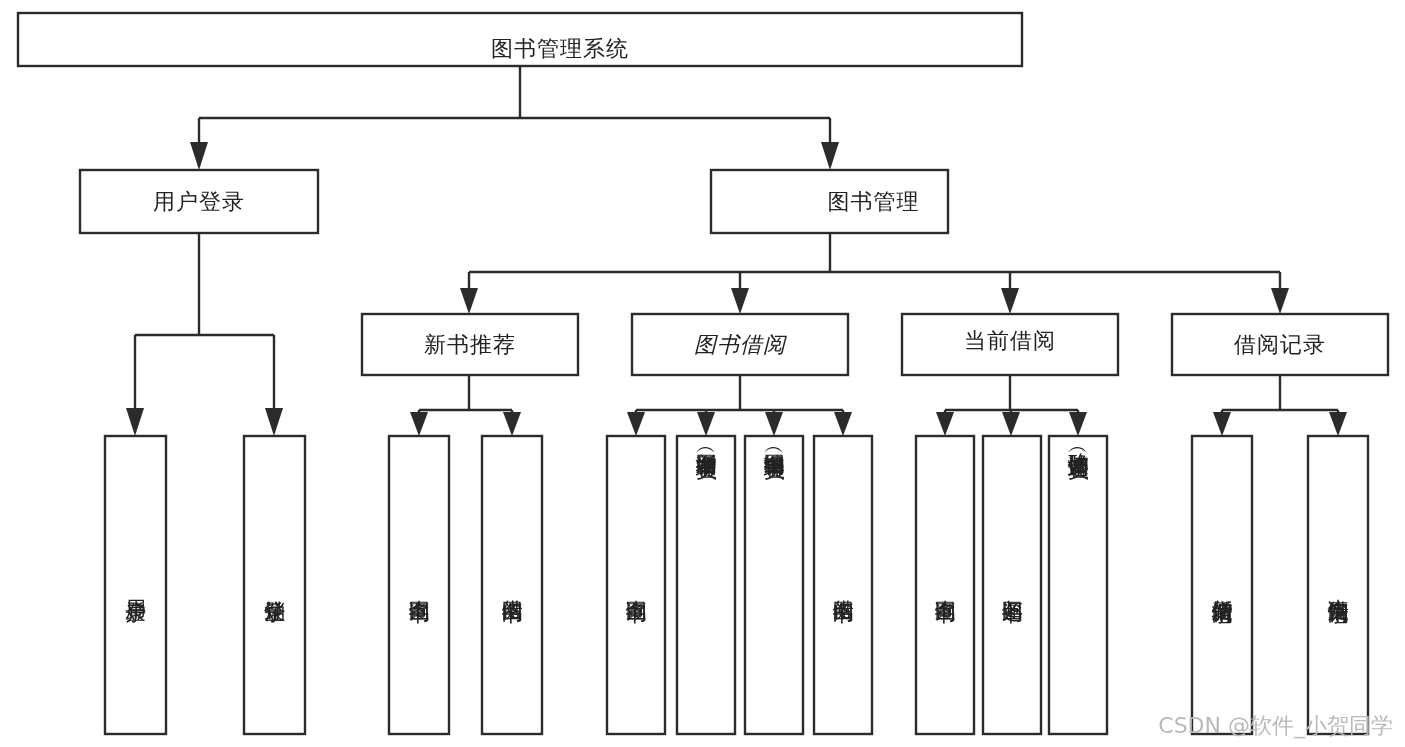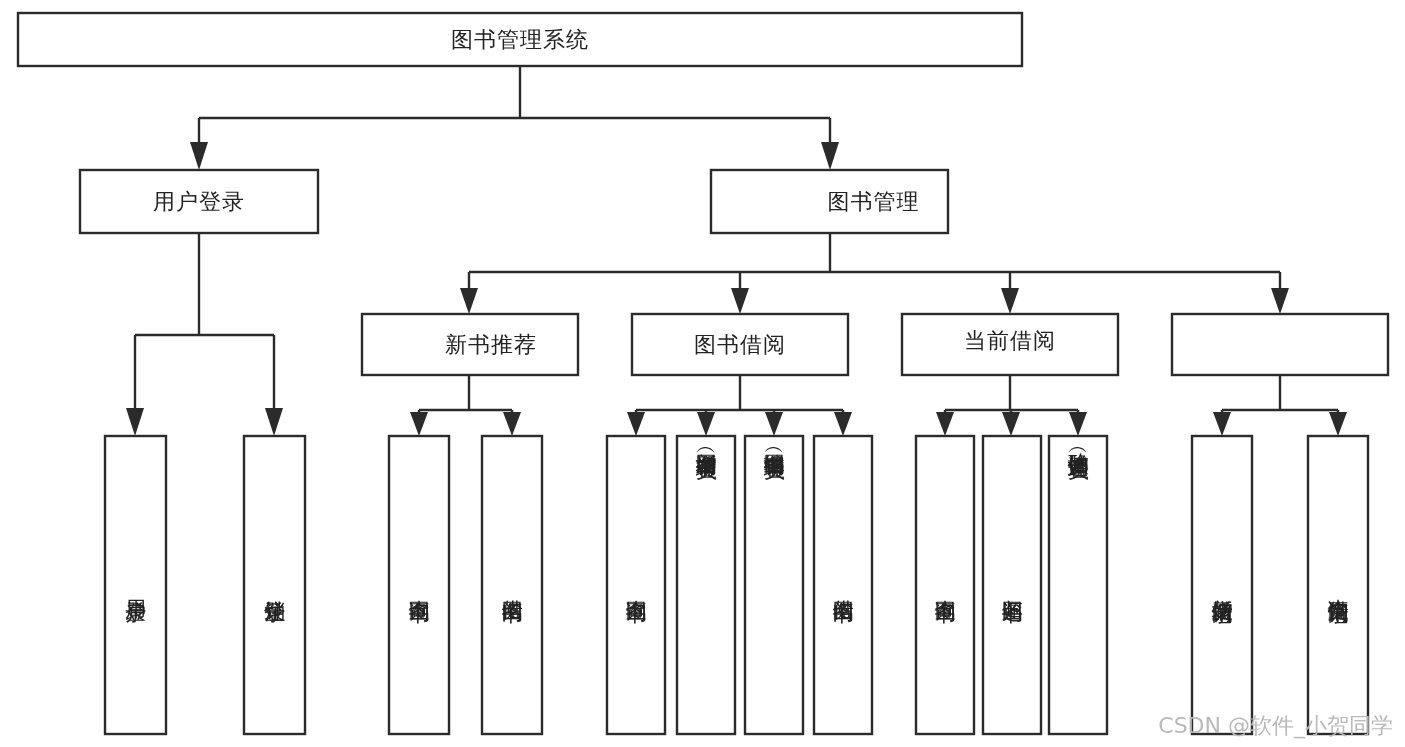--- a/index.html
+++ b/index.html
@@ -186,40 +186,43 @@
 
     <rect class="node-box" x="916" y="436" width="58" height="298"></rect>
     <rect class="node-box" x="983" y="436" width="58" height="298"></rect>
     <rect class="node-box" x="1049" y="436" width="58" height="298"></rect>
 
     <rect class="node-box" x="1192" y="436" width="60" height="298"></rect>
     <rect class="node-box" x="1308" y="436" width="60" height="298"></rect>
 
   </svg>
 
-  <div class="hlabel-wrap" style="left:18px; top:13px; width:1004px; height:53px;">
+  <div class="hlabel-wrap" style="left:18px; top:22px; width:1004px; height:53px;padding-left:40px;">
     <span class="hlabel-text">图书管理系统</span>
   </div>
 
   <div class="hlabel-wrap" style="left:80px; top:170px; width:238px; height:63px;">
     <span class="hlabel-text">用户登录</span>
   </div>
   <div class="hlabel-wrap" style="left:711px; top:170px; width:237px; height:63px;margin-left:44px;">
     <span class="hlabel-text">图书管理</span>
   </div>
 
-  <div class="hlabel-wrap" style="left:362px; top:314px; width:216px; height:61px;margin-left:21px;">
+  <div class="hlabel-wrap" style="left:362px; top:314px; width:216px; height:61px;">
     <span class="hlabel-text">新书推荐</span>
   </div>
-  <div class="hlabel-wrap" style="left:632px; top:314px; width:216px; height:61px;">
+  <div class="hlabel-wrap" style="left:632px; top:314px; width:216px; height:61px;font-style:italic;">
     <span class="hlabel-text">图书借阅</span>
   </div>
   <div class="hlabel-wrap" style="left:902px; top:314px; width:216px; height:53px;">
     <span class="hlabel-text">当前借阅</span>
   </div>
+  <div class="hlabel-wrap" style="left:1172px; top:314px; width:216px; height:61px;">
+    <span class="hlabel-text">借阅记录</span>
+  </div>
 
   <div class="vlabel-wrap" style="left:105px; top:436px; width:61px; height:298px;">
     <span class="vlabel-text">用户登录</span>
   </div>
   <div class="vlabel-wrap" style="left:244px; top:436px; width:61px; height:298px;">
     <span class="vlabel-text">注销登录</span>
   </div>
 
   <div class="vlabel-wrap" style="left:389px; top:436px; width:60px; height:298px;">
     <span class="vlabel-text">查询图书</span>

